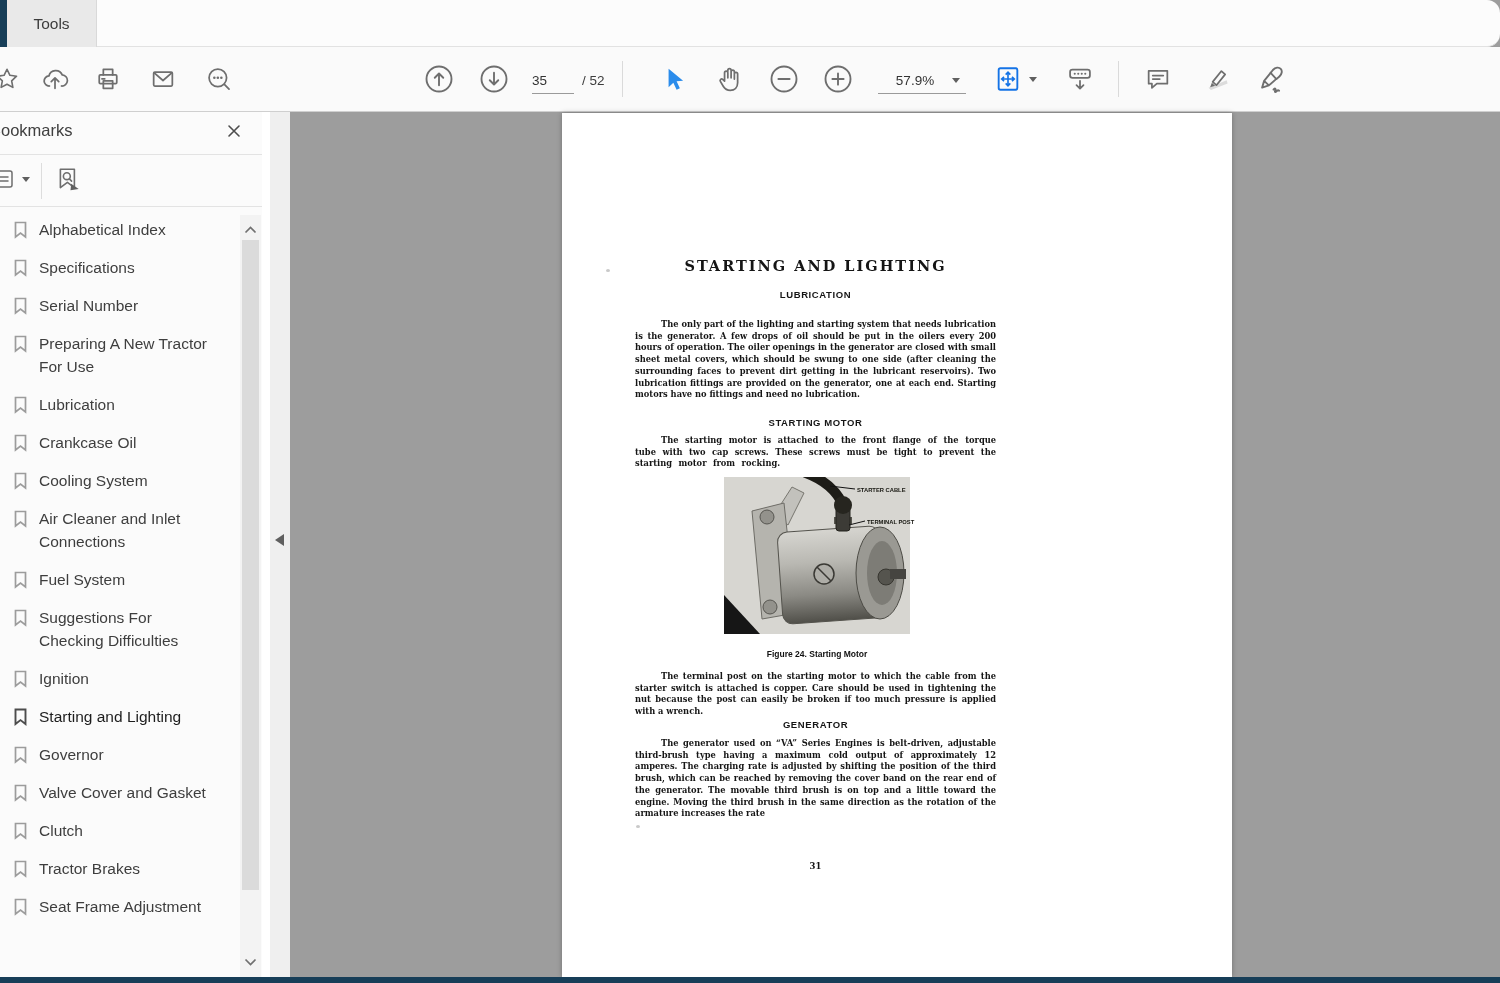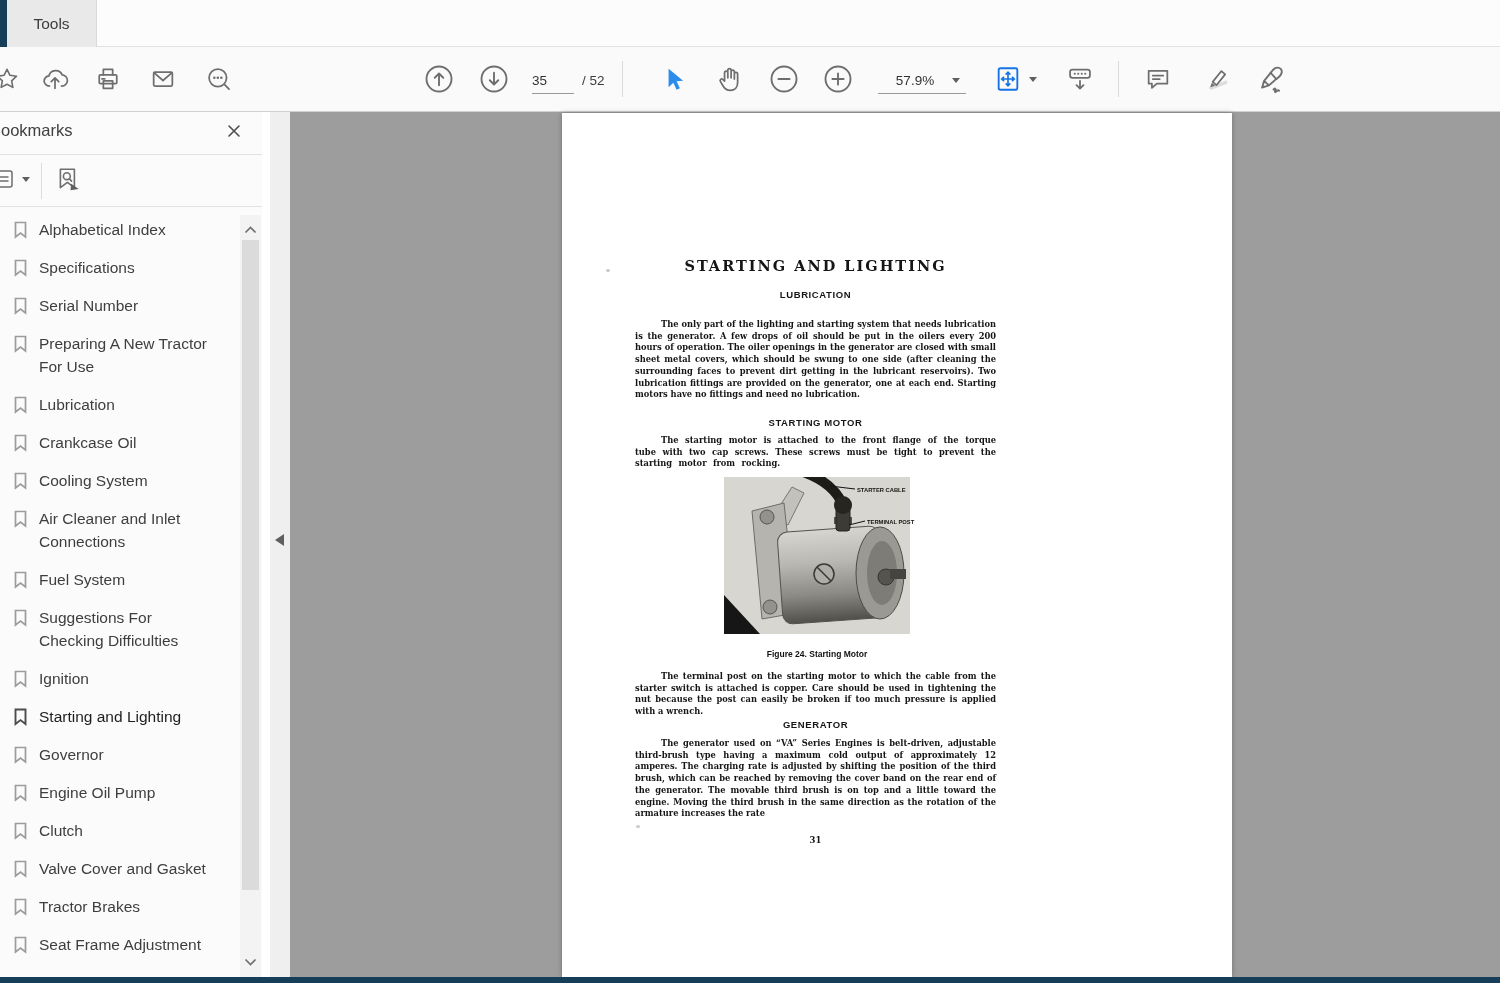--- a/index.html
+++ b/index.html
@@ -1,20 +1,20 @@
 <!DOCTYPE html>
 <html><head>
 <meta charset="utf-8">
 <style>
   * { margin:0; padding:0; box-sizing:border-box; }
   html,body { width:1500px; height:983px; overflow:hidden; }
   body { position:relative; background:#9d9d9d; font-family:"Liberation Sans", sans-serif; }
 
   
-  .tabbar { position:absolute; left:0; top:0; right:0; height:47px; background:#fcfcfc; border-bottom:1px solid #e2e2e2; }
+  .tabbar { position:absolute; left:0; top:0; right:0; height:47px; background:#fcfcfc; border-bottom:1px solid #e2e2e2;border-radius:13px; }
   .edge-sliver { position:absolute; left:0; top:0; width:7px; height:47px; background:#173e58; }
   .tab { position:absolute; top:0; height:47px; display:flex; align-items:center; font-size:15.5px; color:#3c3c3c; }
   .tab-tools { left:7px; width:90px; justify-content:center; background:#e9e9e9; border-right:1px solid #d9d9d9; }
   .tab-doc { left:97px; width:224px; background:#ffffff; border-right:1px solid #e3e3e3; padding:0 12px; }
   .tab-doc .close { margin-left:auto; color:#606060; font-size:15px; line-height:1; }
 
   
   .toolbar { position:absolute; left:0; top:47px; right:0; height:65px; background:#fafafa; border-bottom:1px solid #cfcfcf; }
   .ticon { position:absolute; top:0; height:64px; display:flex; align-items:center; justify-content:center; }
   .ticon svg { display:block; }
@@ -58,21 +58,21 @@
   
   .docarea { position:absolute; left:290px; top:112px; right:0; bottom:6px; background:#9d9d9d; }
   .pdfpage { position:absolute; left:272px; top:1px; width:670px; height:864px; background:#ffffff; box-shadow:0 0 5px rgba(0,0,0,.28); }
   .print { position:absolute; left:73px; top:0; width:361px; color:#151515; font-family:"DejaVu Serif", serif; }
   .p-title { position:absolute; top:144px; width:100%; text-align:center; font-size:14.5px; font-weight:bold; letter-spacing:2px; }
   .p-h2 { position:absolute; width:100%; text-align:center; font-size:9.5px; font-weight:bold; letter-spacing:.6px; font-family:"Liberation Sans",sans-serif; }
   .p-body { position:absolute; width:100%; font-size:8.3px; font-weight:bold; line-height:11.7px; text-align:justify; text-indent:26px; }
   .wide { word-spacing:3.5px; }
   .fig { position:absolute; top:364px; left:83px; width:198px; }
   .fig-caption { margin-top:4px; text-align:center; font-size:8.5px; font-weight:bold; font-family:"Liberation Sans",sans-serif; color:#111; }
-  .p-num { position:absolute; top:722px; width:100%; text-align:center; font-size:8.5px; font-weight:bold; }
+  .p-num { position:absolute; top:748px; width:100%; text-align:center; font-size:8.5px; font-weight:bold; }
   .smudge { position:absolute; width:4px; height:3px; background:#c9c9c9; border-radius:50%; }
 
   
   .taskbar { position:absolute; left:0; bottom:0; width:100%; height:6px; background:#173e58; }
 </style>
 </head>
 <body>
 
 <div class="tabbar">
   <div class="edge-sliver"></div>
@@ -310,33 +310,27 @@
     <div class="bm-item">
         <svg width="17" height="20" viewBox="0 0 17 20">
           <path d="M3.5 2.5h10V17l-5-3.9-5 3.9z"></path>
         </svg>
         <span class="bm-label">Governor</span>
       </div>
     <div class="bm-item">
         <svg width="17" height="20" viewBox="0 0 17 20">
           <path d="M3.5 2.5h10V17l-5-3.9-5 3.9z"></path>
         </svg>
-        <span class="bm-label">Engine Oil Pump</span>
+        <span class="bm-label">Valve Cover and Gasket</span>
       </div>
     <div class="bm-item">
         <svg width="17" height="20" viewBox="0 0 17 20">
           <path d="M3.5 2.5h10V17l-5-3.9-5 3.9z"></path>
         </svg>
         <span class="bm-label">Clutch</span>
-      </div>
-    <div class="bm-item">
-        <svg width="17" height="20" viewBox="0 0 17 20">
-          <path d="M3.5 2.5h10V17l-5-3.9-5 3.9z"></path>
-        </svg>
-        <span class="bm-label">Valve Cover and Gasket</span>
       </div>
     <div class="bm-item">
         <svg width="17" height="20" viewBox="0 0 17 20">
           <path d="M3.5 2.5h10V17l-5-3.9-5 3.9z"></path>
         </svg>
         <span class="bm-label">Tractor Brakes</span>
       </div>
     <div class="bm-item">
         <svg width="17" height="20" viewBox="0 0 17 20">
           <path d="M3.5 2.5h10V17l-5-3.9-5 3.9z"></path>

